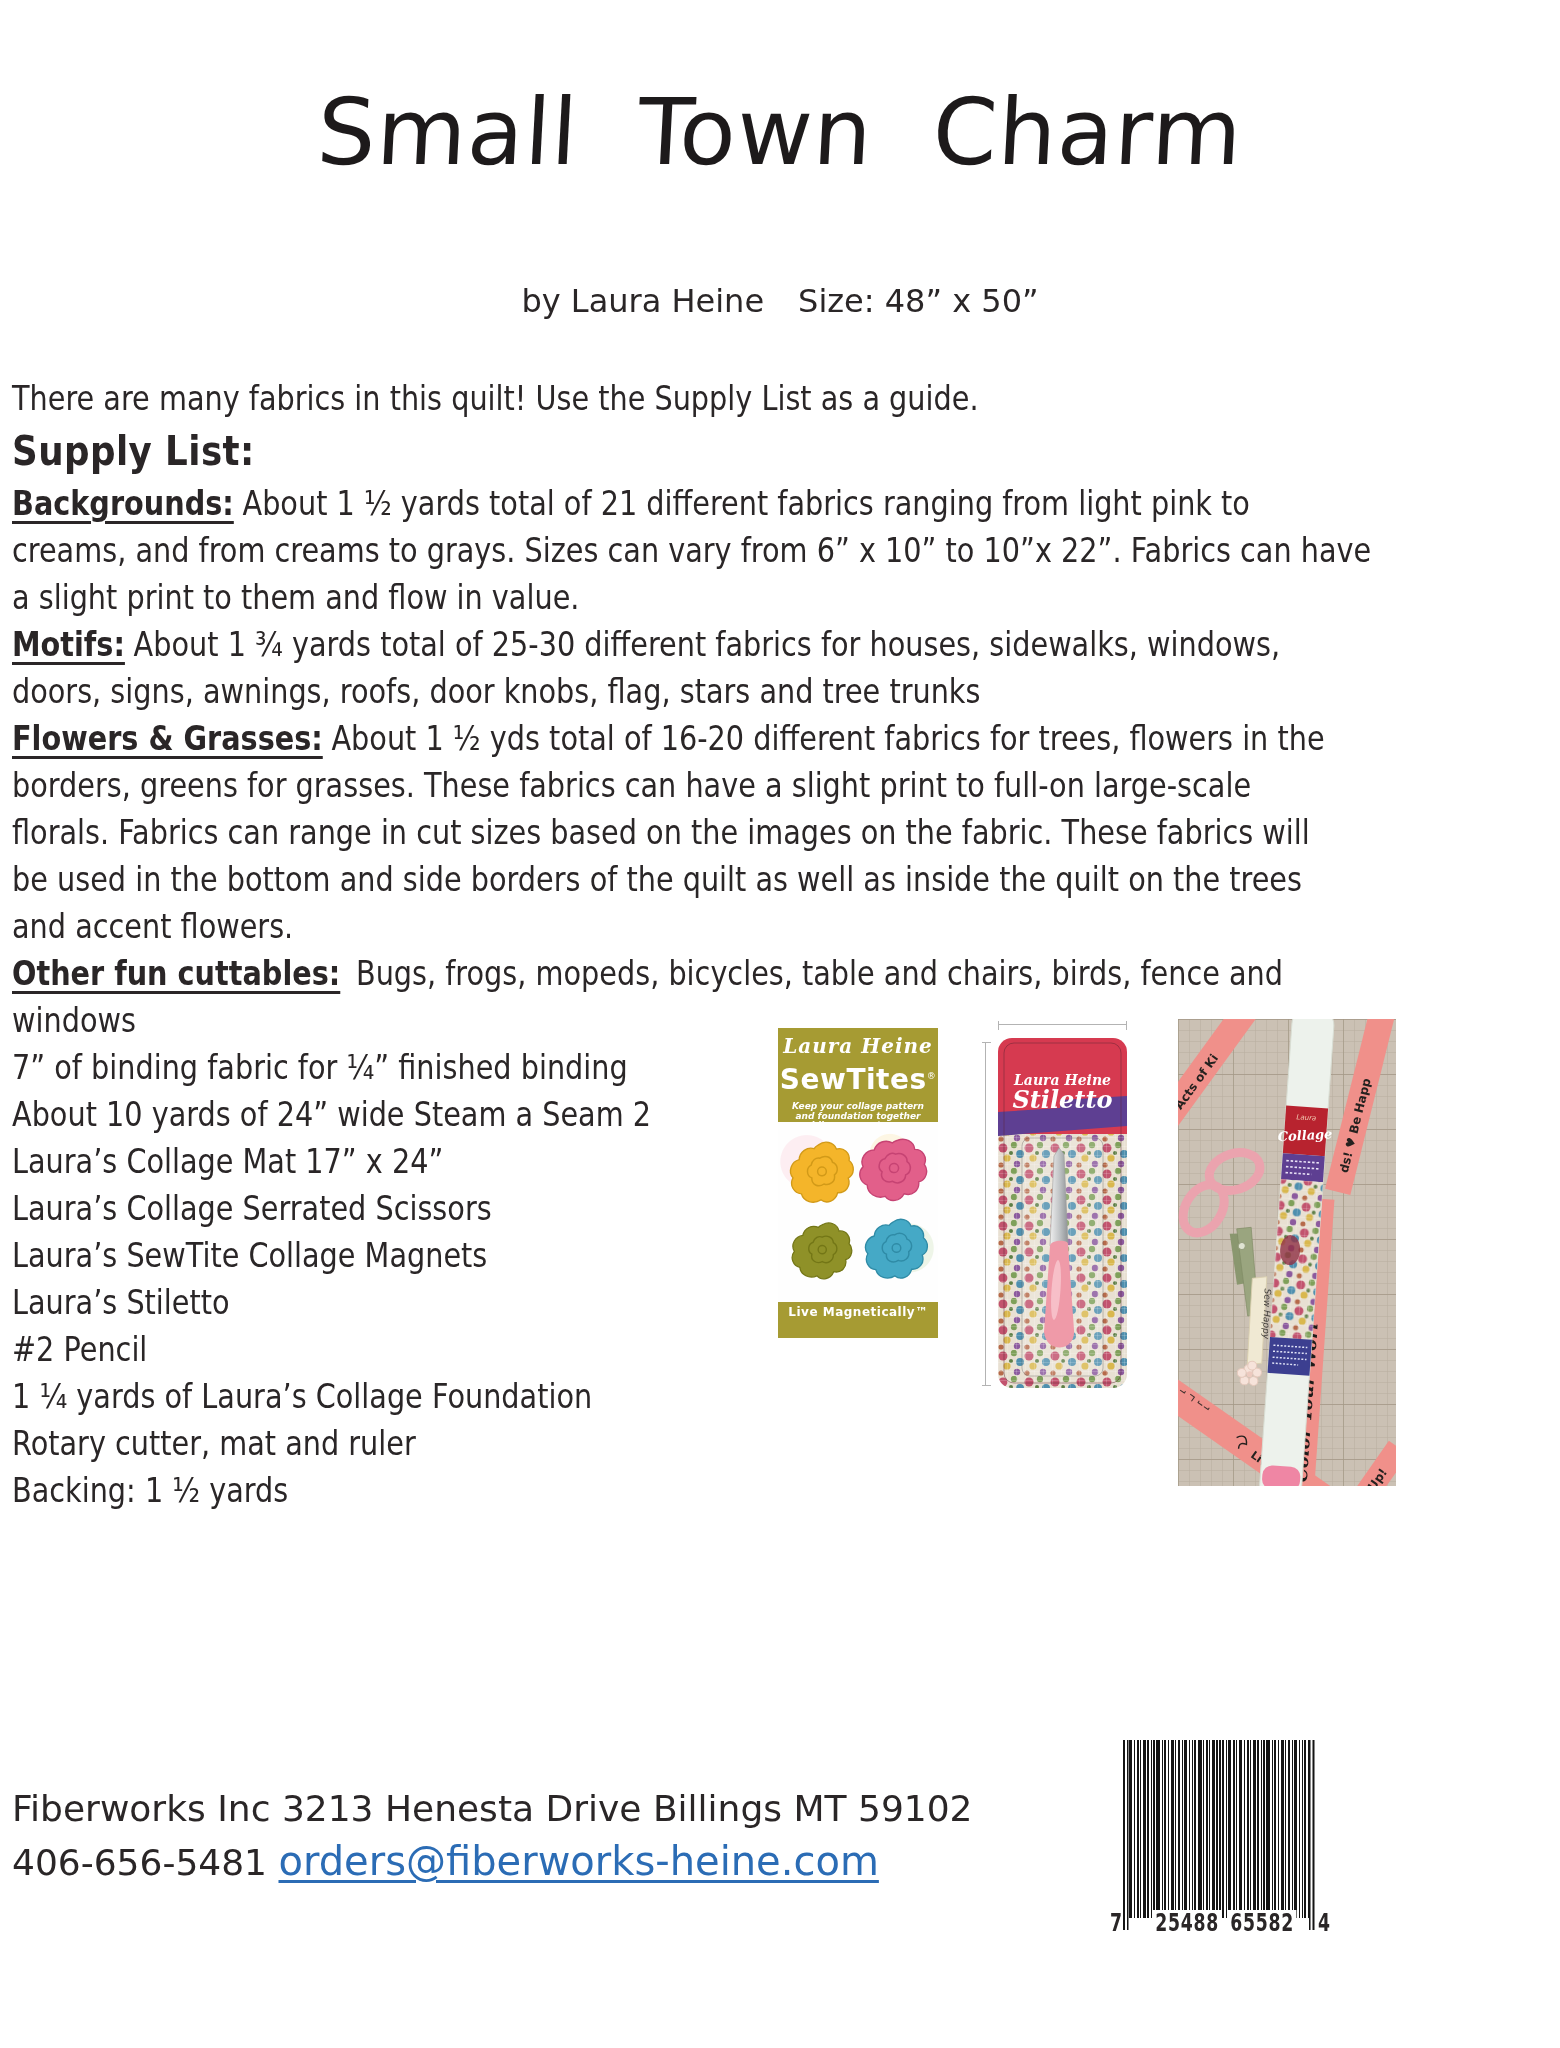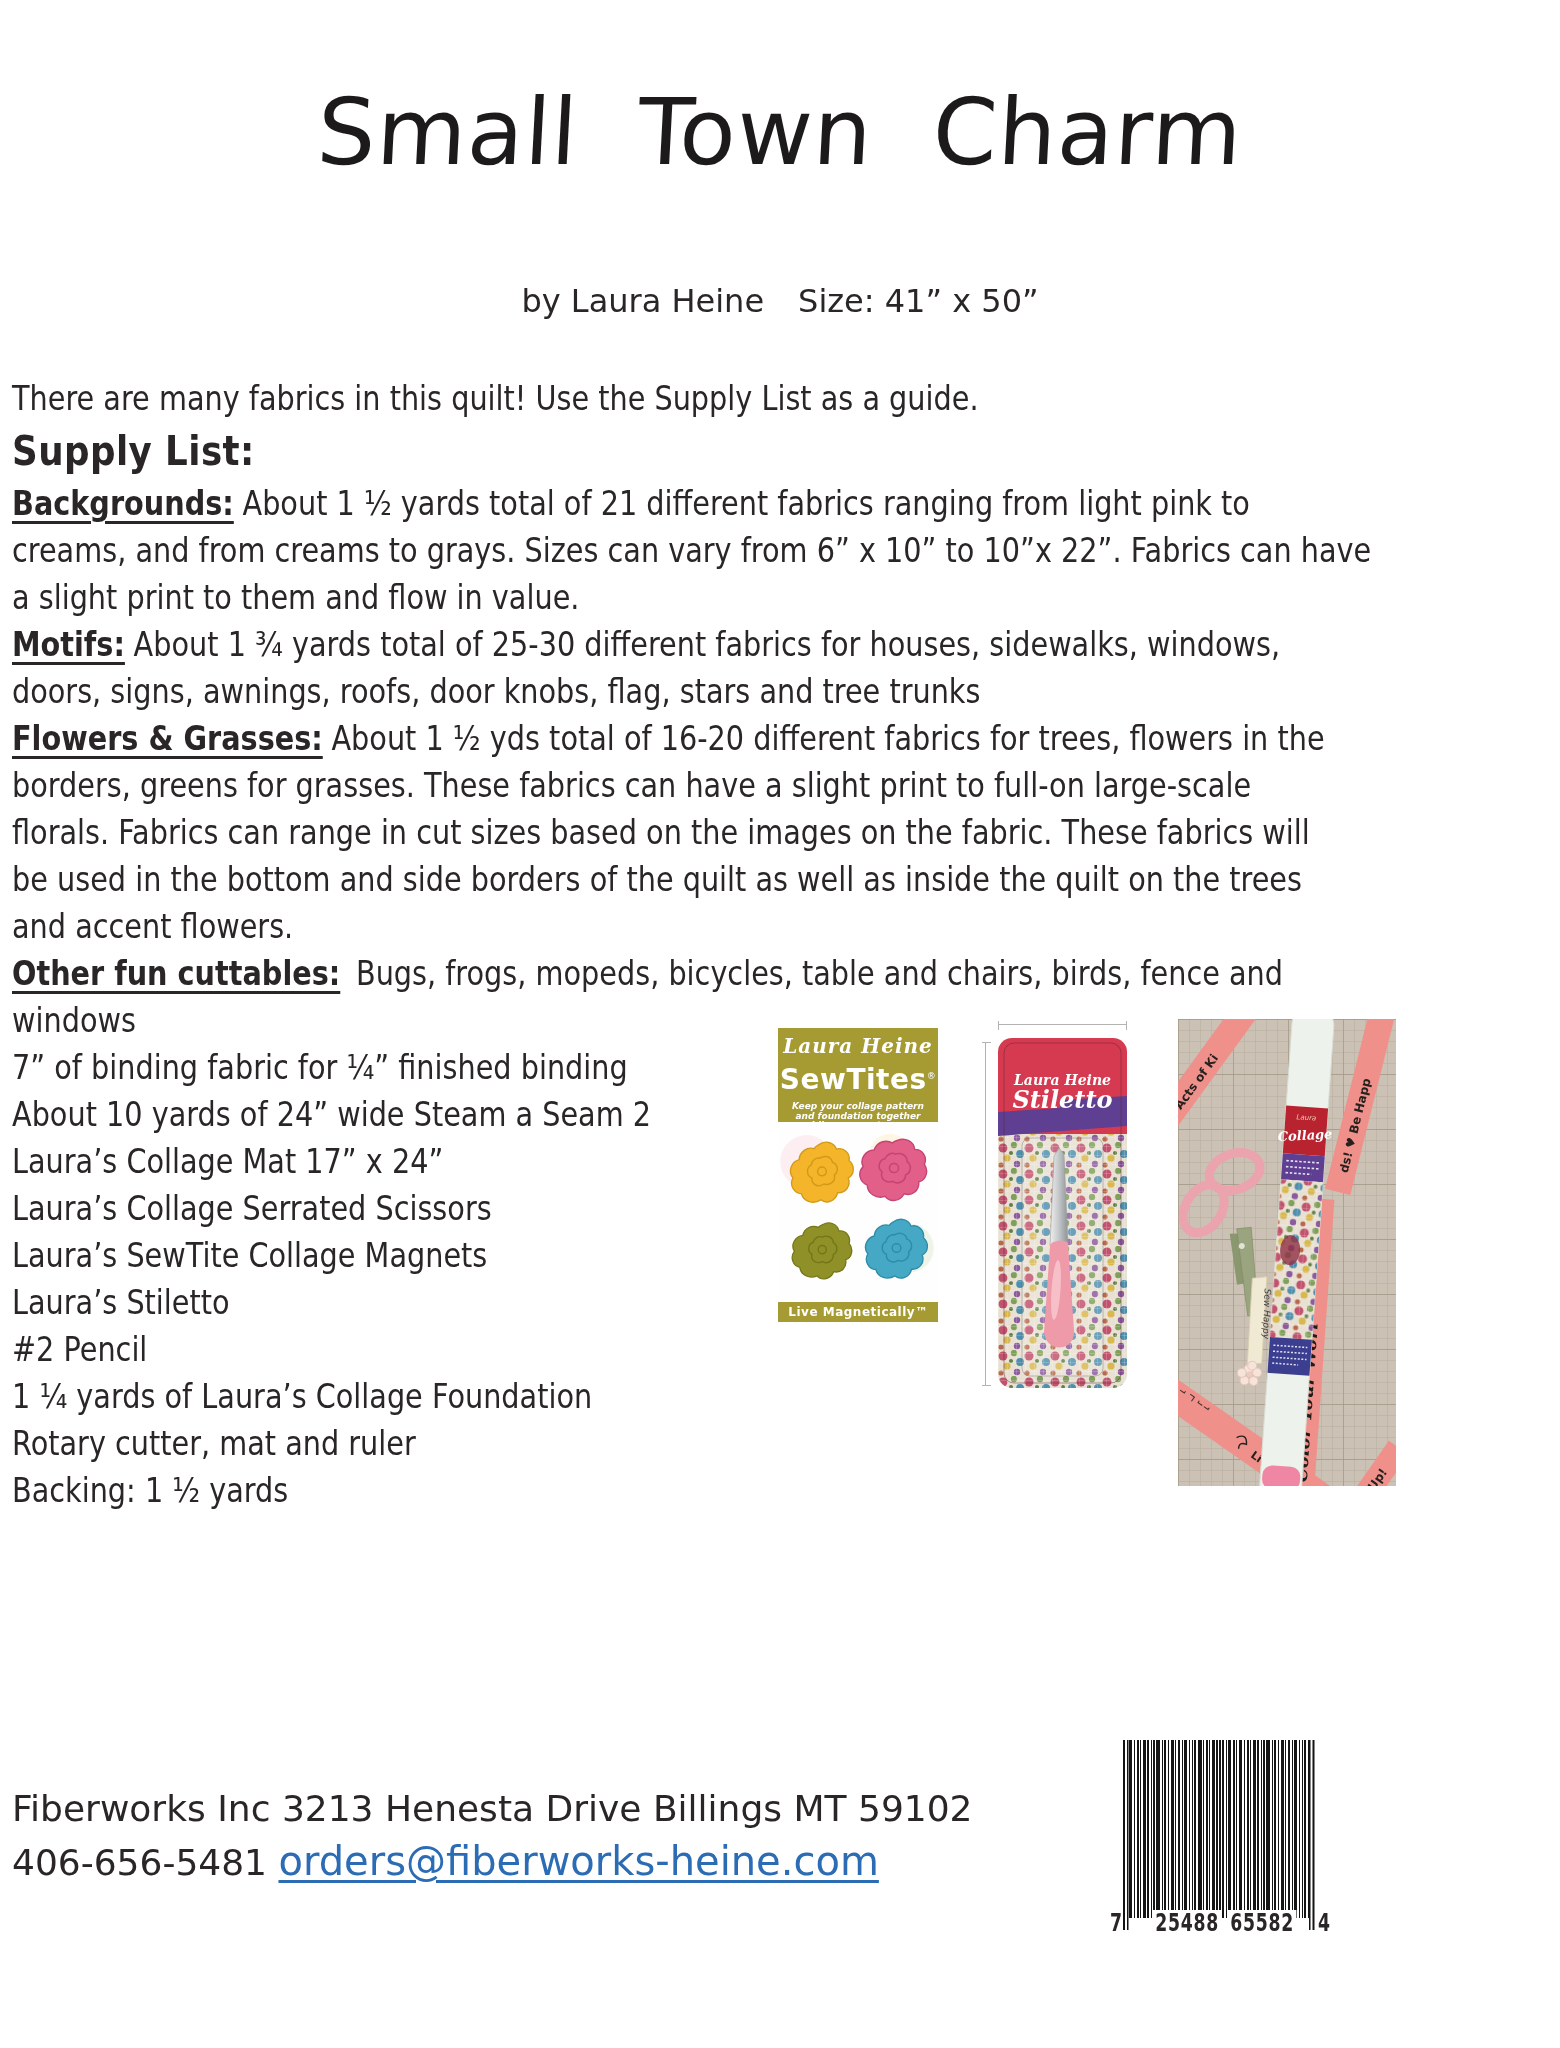--- a/index.html
+++ b/index.html
@@ -63,21 +63,21 @@
   .st-reg    { font-size:9px; vertical-align:super; font-weight:400; }
   .st-tagline{ width:148px; margin:3px auto 0; font-size:9px; line-height:9.5px;
                font-style:italic; font-weight:700; white-space:normal; }
   .st-body   { position:relative; height:180px;
                background:
                  radial-gradient(circle at 18% 22%, #fdeef2 0 26px, transparent 27px),
                  radial-gradient(circle at 82% 70%, #eef5e8 0 24px, transparent 25px),
                  radial-gradient(circle at 70% 18%, #fdf6e4 0 20px, transparent 21px),
                  #fefefe; }
   .st-body svg { position:absolute; }
-  .st-footer { height:20px; background:#a69b33; color:#fff; text-align:center;
+  .st-footer { height:36px; background:#a69b33; color:#fff; text-align:center;
                font-size:12px; line-height:20px; font-weight:700; letter-spacing:.5px; }
   
   .stiletto { position:absolute; left:998px; top:1038px; width:129px; height:350px; }
   .dim-h { position:absolute; left:998px; top:1024px; width:129px; height:7px;
            border-top:1px solid #b3b3b3; }
   .dim-h i, .dim-v i { position:absolute; background:#b3b3b3; }
   .dim-h i.t1 { left:0; top:-4px; width:1px; height:9px; }
   .dim-h i.t2 { right:0; top:-4px; width:1px; height:9px; }
   .dim-v { position:absolute; left:985px; top:1042px; width:7px; height:344px;
            border-left:1px solid #b3b3b3; }
@@ -122,21 +122,21 @@
         <stop offset="0" stop-color="#efefef"></stop>
           <stop offset=".5" stop-color="#c3c6c8"></stop>
           <stop offset="1" stop-color="#8f9396"></stop>
       </linearGradient>
     </defs>
   </svg>
 
   <div class="title">Small Town Charm</div>
   <div class="byline">
     <span>by Laura Heine</span>
-    <span>Size: 41” x 50”</span>
+    <span>Size: 48” x 50”</span>
   </div>
 
   <div class="content">
     <div class="line">There are many fabrics in this quilt! Use the Supply List as a guide.</div>
     <div class="supply-heading">Supply List:</div>
 
     <div class="line"><span class="lead">Backgrounds:</span><span>About 1 ½ yards total of 21 different fabrics ranging from light pink to</span></div>
     <div class="line">creams, and from creams to grays. Sizes can vary from 6” x 10” to 10”x 22”. Fabrics can have</div>
     <div class="line">a slight print to them and flow in value.</div>
 

